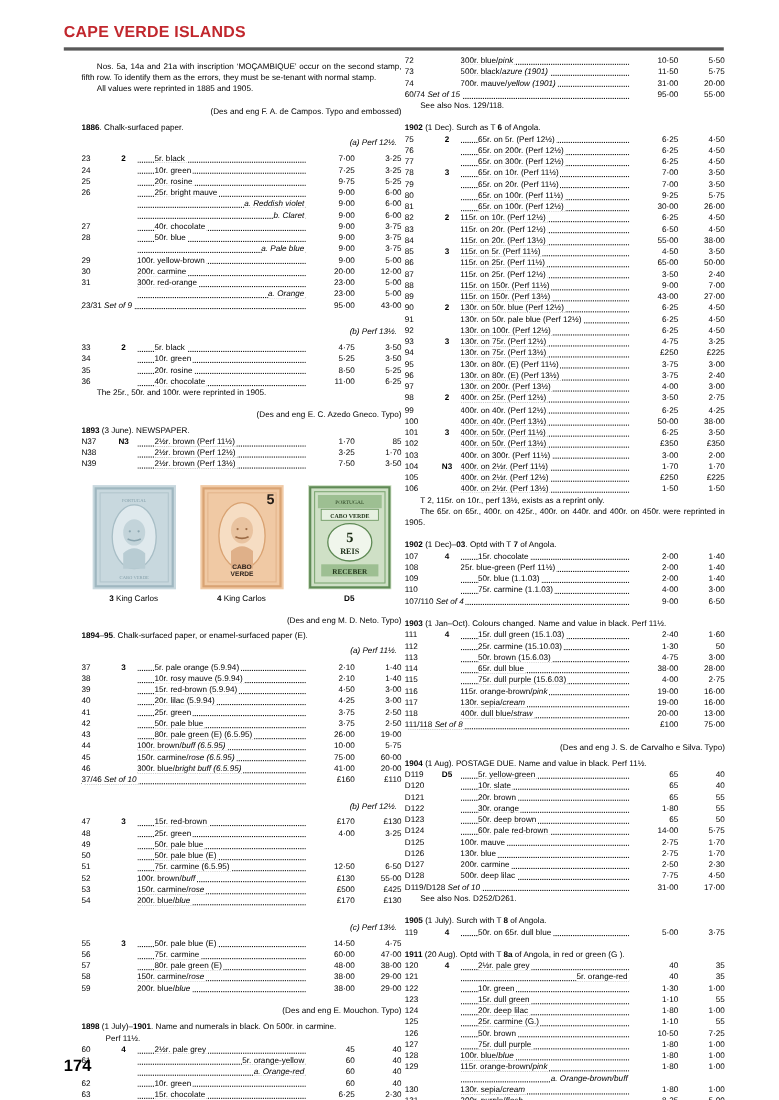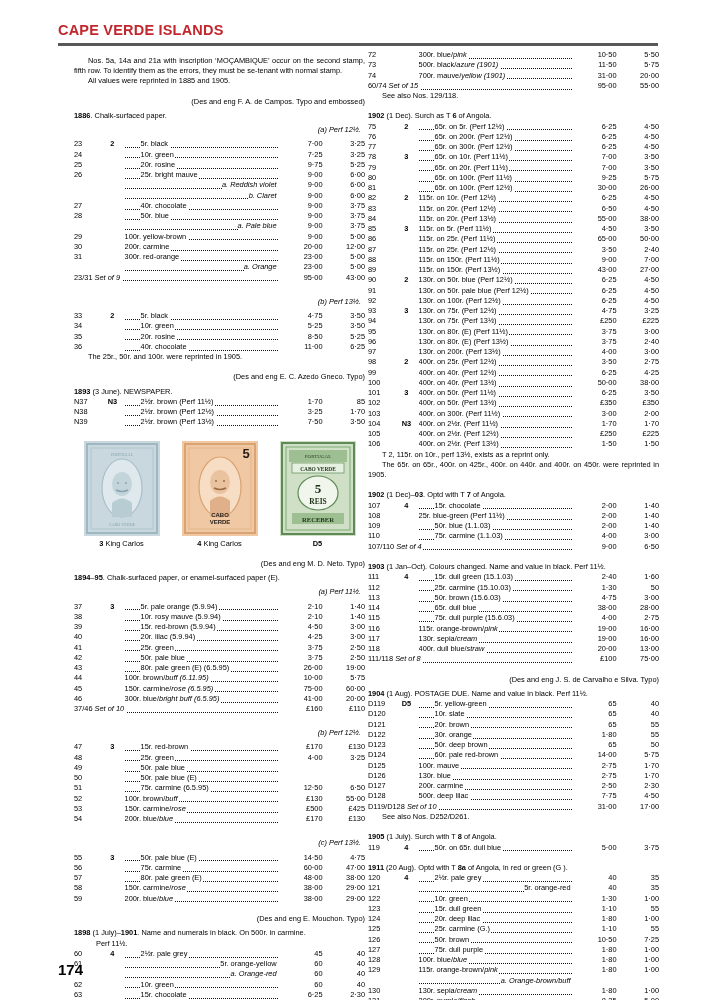--- a/index.html
+++ b/index.html
@@ -519,21 +519,21 @@
             <td class="c-desc indent1">
               <span class="desc-inner"><span class="txt">80r. pale green (E) (6.5.95)</span><span class="dots"></span></span>
             </td>
             <td class="c-mint">26·00</td>
             <td class="c-used">19·00</td>
           </tr>
           <tr>
             <td class="c-num">44</td>
             <td class="c-type"></td>
             <td class="c-desc">
-              <span class="desc-inner"><span class="txt">100r. brown/<i>buff (6.11.95)</i></span><span class="dots"></span></span>
+              <span class="desc-inner"><span class="txt">100r. brown/<i>buff (6.5.95)</i></span><span class="dots"></span></span>
             </td>
             <td class="c-mint">10·00</td>
             <td class="c-used">5·75</td>
           </tr>
           <tr>
             <td class="c-num">45</td>
             <td class="c-type"></td>
             <td class="c-desc">
               <span class="desc-inner"><span class="txt">150r. carmine/<i>rose (6.5.95)</i></span><span class="dots"></span></span>
             </td>

